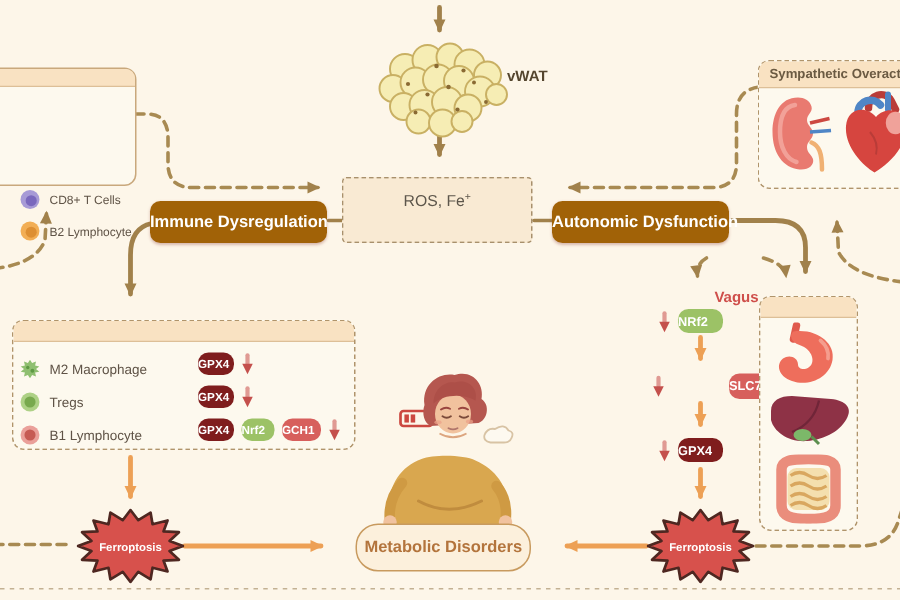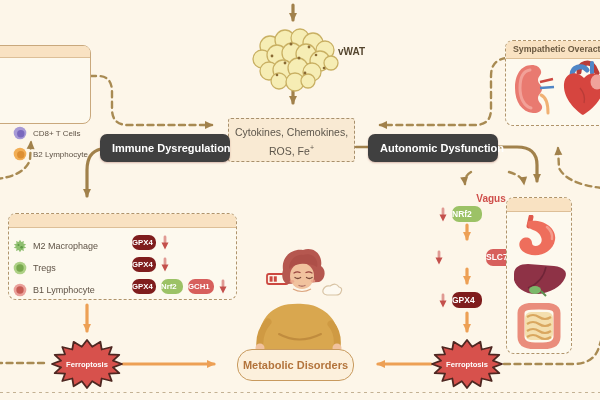--- a/index.html
+++ b/index.html
@@ -14,23 +14,23 @@
   .panel-header{position:absolute;left:0;right:0;top:0;background:#f9e2c2;
                 border-bottom:1px solid #ddbf97;border-radius:6px 6px 0 0;}
   .panel-title{color:#6b5a42;font-size:8.8px;font-weight:bold;line-height:17px;
                padding-left:7px;white-space:nowrap;overflow:hidden;}
   
   .cellrow{position:absolute;display:flex;align-items:center;gap:6px;white-space:nowrap;}
   .clabel{color:#5f5346;}
   .f8{font-size:8px;} .f9{font-size:9px;}
   .cicon{width:14px;height:14px;flex:0 0 auto;}
   
-  .red-btn{position:absolute;width:118px;height:28px;background:#404040;border-radius:7px;
+  .red-btn{position:absolute;width:118px;height:28px;background:#a16207;border-radius:7px;
            color:#fff;font-weight:bold;font-size:11px;text-align:center;line-height:28px;
-           box-shadow:0 1px 2px rgba(150,70,60,.35);white-space:nowrap;padding-left:12px;}
+           box-shadow:0 1px 2px rgba(150,70,60,.35);white-space:nowrap;}
   
   .mediator{position:absolute;left:228px;top:118px;width:127px;height:44px;
             background:#f9ead3;border:1.5px dashed #a8906c;border-radius:3px;
             color:#5d564b;font-size:10.5px;text-align:center;padding-top:5px;box-sizing:border-box;}
   .mediator div{line-height:16px;}
   .mediator sup{font-size:7px;}
   
   .badge{position:absolute;border-radius:7px;color:#fff;font-weight:bold;
          white-space:nowrap;}
   .badge.orange{background:#7f1d1d;}
@@ -184,21 +184,20 @@
       <path d="M20 14 C20 5 31 2 35 9 L38 15" stroke="#b93c38" stroke-width="5" fill="none" stroke-linecap="round"></path>
       <path d="M13 17 C13 9 23 6 28 12" stroke="#4f86c6" stroke-width="5" fill="none" stroke-linecap="round"></path>
       <path d="M33 5 L33 15" stroke="#4f86c6" stroke-width="4" stroke-linecap="round"></path>
       <path d="M25 20 C18 12 6 14 5 26 C4 40 16 52 24 57 C34 51 45 40 45 27 C45 15 32 12 25 20 Z" fill="#d6453f"></path>
       <ellipse cx="38" cy="24" rx="6.5" ry="7.5" fill="#f0a29a"></ellipse>
       <path d="M21 30 Q27 37 25 45" stroke="#b93c38" stroke-width="1.3" fill="none"></path>
     </svg>
   </div>
 
   <div class="mediator" style="z-index:2">
-    <div>Cytokines, Chemokines,</div>
     <div><span>ROS, Fe</span><sup>+</sup></div>
   </div>
 
   <div class="red-btn" style="left:100px;top:134px;z-index:3">Immune Dysregulation</div>
   <div class="red-btn" style="left:368px;top:134px;z-index:3">Autonomic Dysfunction</div>
 
   <div class="vagus" style="z-index:3">Vagus</div>
 
   <div class="panel panel-dashed" style="left:8px;top:213px;width:227px;height:85px;z-index:2">
     <div class="panel-header" style="height:13px"></div>

